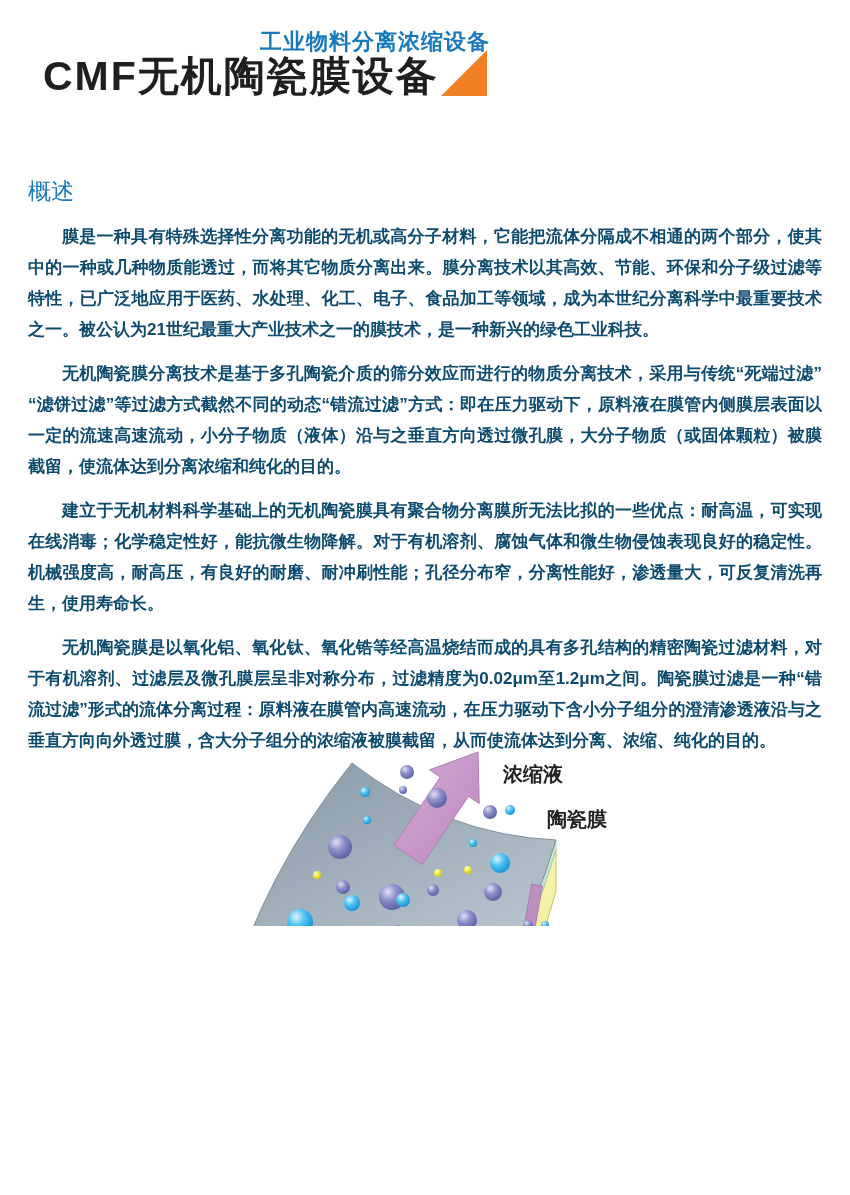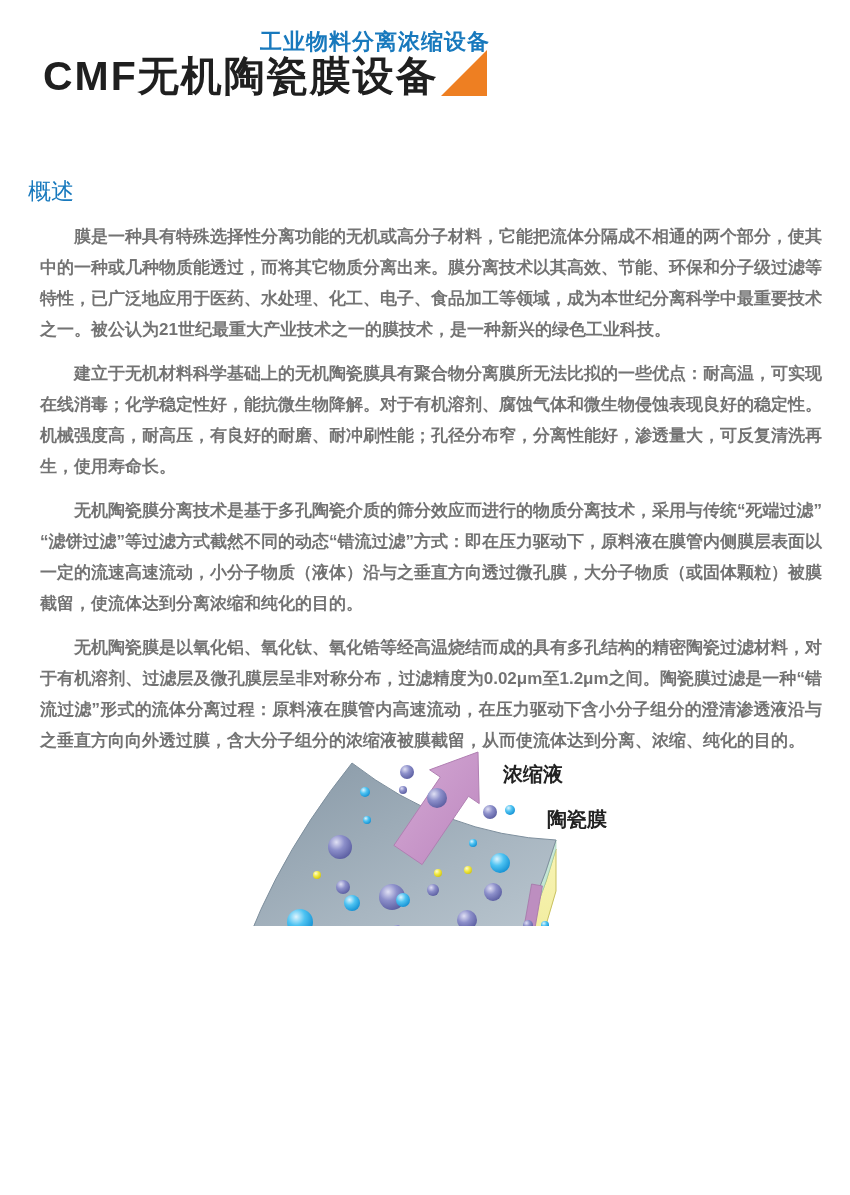--- a/index.html
+++ b/index.html
@@ -31,23 +31,23 @@
     margin:0 0 6px 2px;
   }
   .section-heading{
     position:absolute;top:176px;left:28px;
     font-size:23px;font-weight:normal;color:#1879bd;
   }
   .body-text{
     position:absolute;top:221px;left:28px;width:794px;
   }
   .body-text p{
-    margin:0 0 13px 12px;
+    margin:0 0 13px 0;
     font-size:17px;line-height:31px;
-    font-weight:600;color:#737373;
+    font-weight:600;color:#0c4a6e;
     text-align:justify;text-indent:2em;
   }
   .diagram-svg{
     position:absolute;left:190px;top:735px;
     width:480px;height:430px;
   }
   .diagram-caption{
     position:absolute;top:1147px;left:233px;
     font-size:19px;font-weight:bold;color:#a16207;
     letter-spacing:1px;
@@ -66,22 +66,22 @@
 
   <div class="title-row">
     <span class="main-title">CMF无机陶瓷膜设备</span>
     <span class="title-triangle"></span>
   </div>
 
   <div class="section-heading">概述</div>
 
   <div class="body-text">
     <p>膜是一种具有特殊选择性分离功能的无机或高分子材料，它能把流体分隔成不相通的两个部分，使其中的一种或几种物质能透过，而将其它物质分离出来。膜分离技术以其高效、节能、环保和分子级过滤等特性，已广泛地应用于医药、水处理、化工、电子、食品加工等领域，成为本世纪分离科学中最重要技术之一。被公认为21世纪最重大产业技术之一的膜技术，是一种新兴的绿色工业科技。</p>
+    <p>无机陶瓷膜分离技术是基于多孔陶瓷介质的筛分效应而进行的物质分离技术，采用与传统“死端过滤” “滤饼过滤”等过滤方式截然不同的动态“错流过滤”方式：即在压力驱动下，原料液在膜管内侧膜层表面以一定的流速高速流动，小分子物质（液体）沿与之垂直方向透过微孔膜，大分子物质（或固体颗粒）被膜截留，使流体达到分离浓缩和纯化的目的。</p>
     <p>建立于无机材料科学基础上的无机陶瓷膜具有聚合物分离膜所无法比拟的一些优点：耐高温，可实现在线消毒；化学稳定性好，能抗微生物降解。对于有机溶剂、腐蚀气体和微生物侵蚀表现良好的稳定性。机械强度高，耐高压，有良好的耐磨、耐冲刷性能；孔径分布窄，分离性能好，渗透量大，可反复清洗再生，使用寿命长。</p>
-    <p>无机陶瓷膜分离技术是基于多孔陶瓷介质的筛分效应而进行的物质分离技术，采用与传统“死端过滤” “滤饼过滤”等过滤方式截然不同的动态“错流过滤”方式：即在压力驱动下，原料液在膜管内侧膜层表面以一定的流速高速流动，小分子物质（液体）沿与之垂直方向透过微孔膜，大分子物质（或固体颗粒）被膜截留，使流体达到分离浓缩和纯化的目的。</p>
     <p>无机陶瓷膜是以氧化铝、氧化钛、氧化锆等经高温烧结而成的具有多孔结构的精密陶瓷过滤材料，对于有机溶剂、过滤层及微孔膜层呈非对称分布，过滤精度为0.02μm至1.2μm之间。陶瓷膜过滤是一种“错流过滤”形式的流体分离过程：原料液在膜管内高速流动，在压力驱动下含小分子组分的澄清渗透液沿与之垂直方向向外透过膜，含大分子组分的浓缩液被膜截留，从而使流体达到分离、浓缩、纯化的目的。</p>
   </div>
 
   <svg class="diagram-svg" viewBox="0 0 480 430">
     <defs>
       <linearGradient id="grayGrad" x1="0" y1="0" x2="0.55" y2="1">
         <stop offset="0" stop-color="#8596a4"></stop>
         <stop offset="0.55" stop-color="#a8b6c1"></stop>
         <stop offset="1" stop-color="#c3ced6"></stop>
       </linearGradient>

